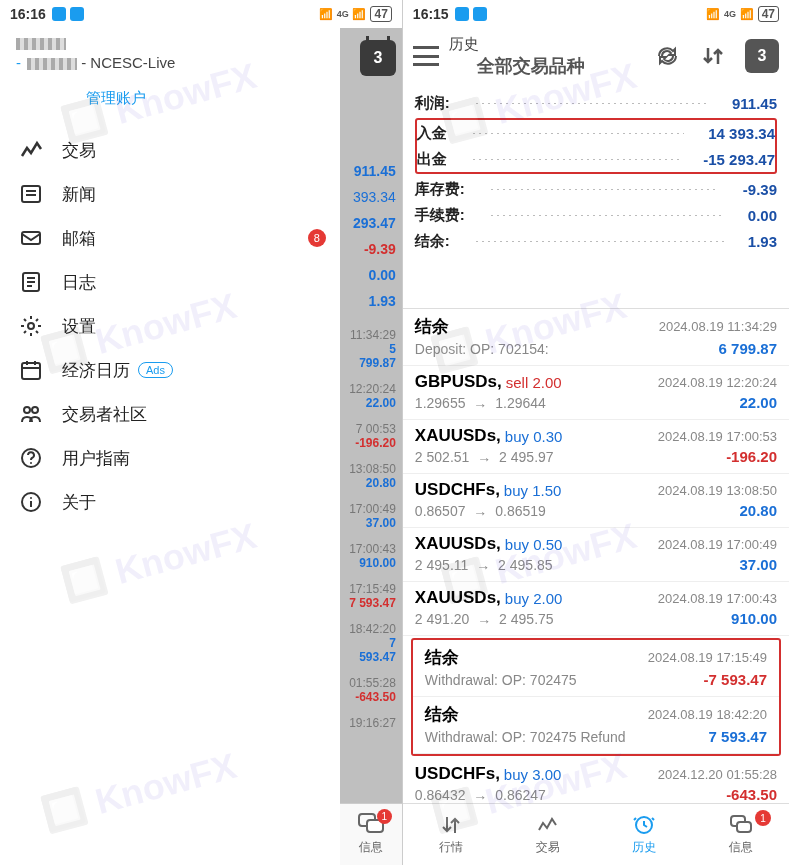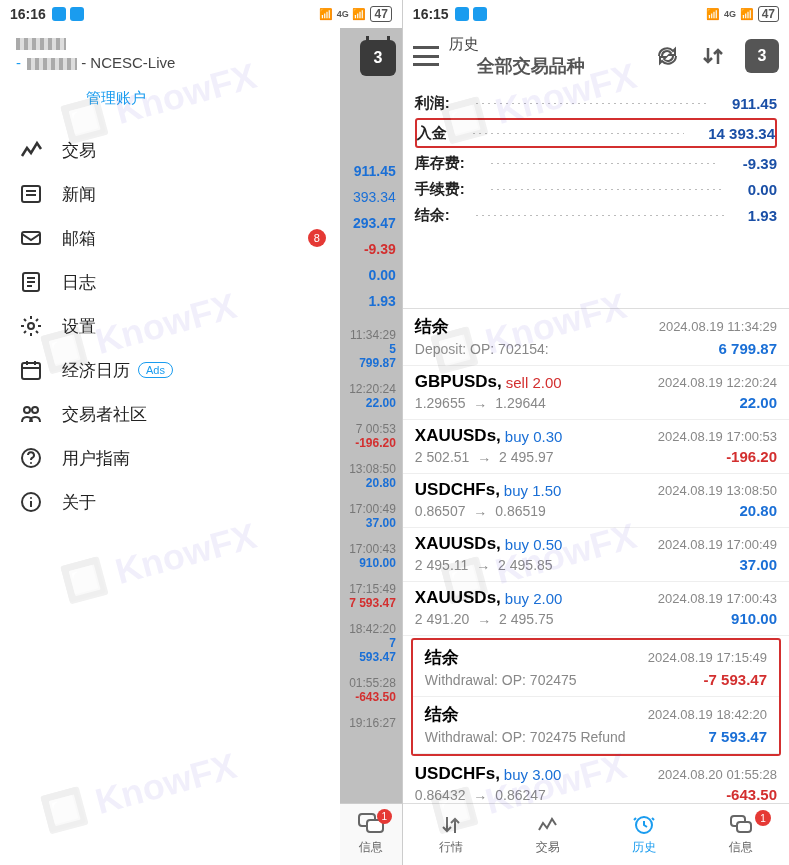--- a/index.html
+++ b/index.html
@@ -318,20 +318,25 @@
         <span class="lab">利润:</span>
         <span class="dots"></span>
         <span class="val">911.45</span>
       </div>
       <div class="hibox">
         <div class="sum-row">
           <span class="lab">入金</span>
           <span class="dots"></span>
           <span class="val">14 393.34</span>
         </div>
+        <div class="sum-row">
+          <span class="lab">出金</span>
+          <span class="dots"></span>
+          <span class="val">-15 293.47</span>
+        </div>
       </div>
       <div class="sum-row">
         <span class="lab">库存费:</span>
         <span class="dots"></span>
         <span class="val">-9.39</span>
       </div>
       <div class="sum-row">
         <span class="lab">手续费:</span>
         <span class="dots"></span>
         <span class="val">0.00</span>
@@ -429,21 +434,21 @@
             <div class="line2">
               <span class="sub">Withdrawal:  OP: 702475 Refund</span>
               <span class="amt blue">7 593.47</span>
             </div>
           </div>
         </div>
         <div class="hist-item">
           <div class="line1">
             <span class="sym">USDCHFs,</span>
             <span class="act buy"> buy 3.00</span>
-            <span class="ts">2024.08.20 01:55:28</span>
+            <span class="ts">2024.12.20 01:55:28</span>
           </div>
           <div class="line2">
             <span class="sub">0.86432 <span class="arrow">→</span> 0.86247</span>
             <span class="amt red">-643.50</span>
           </div>
         </div>
       </div>
   </div>
 
   <div class="bottom-nav" id="bn-host">

